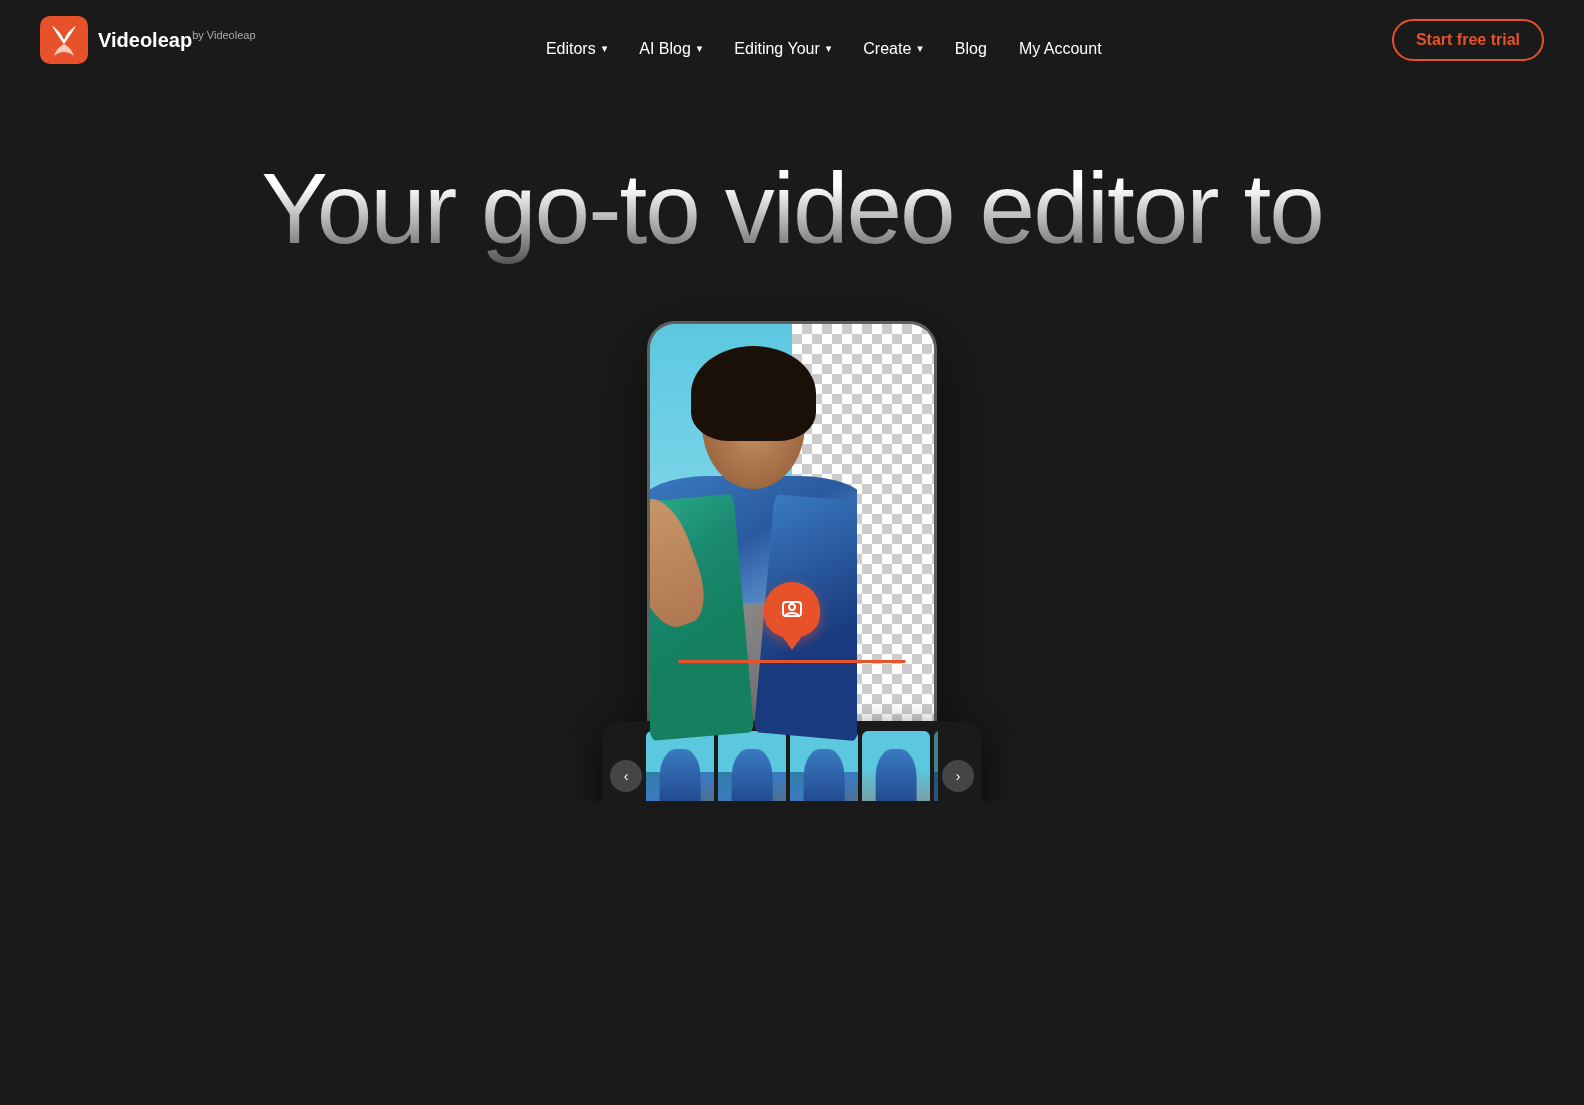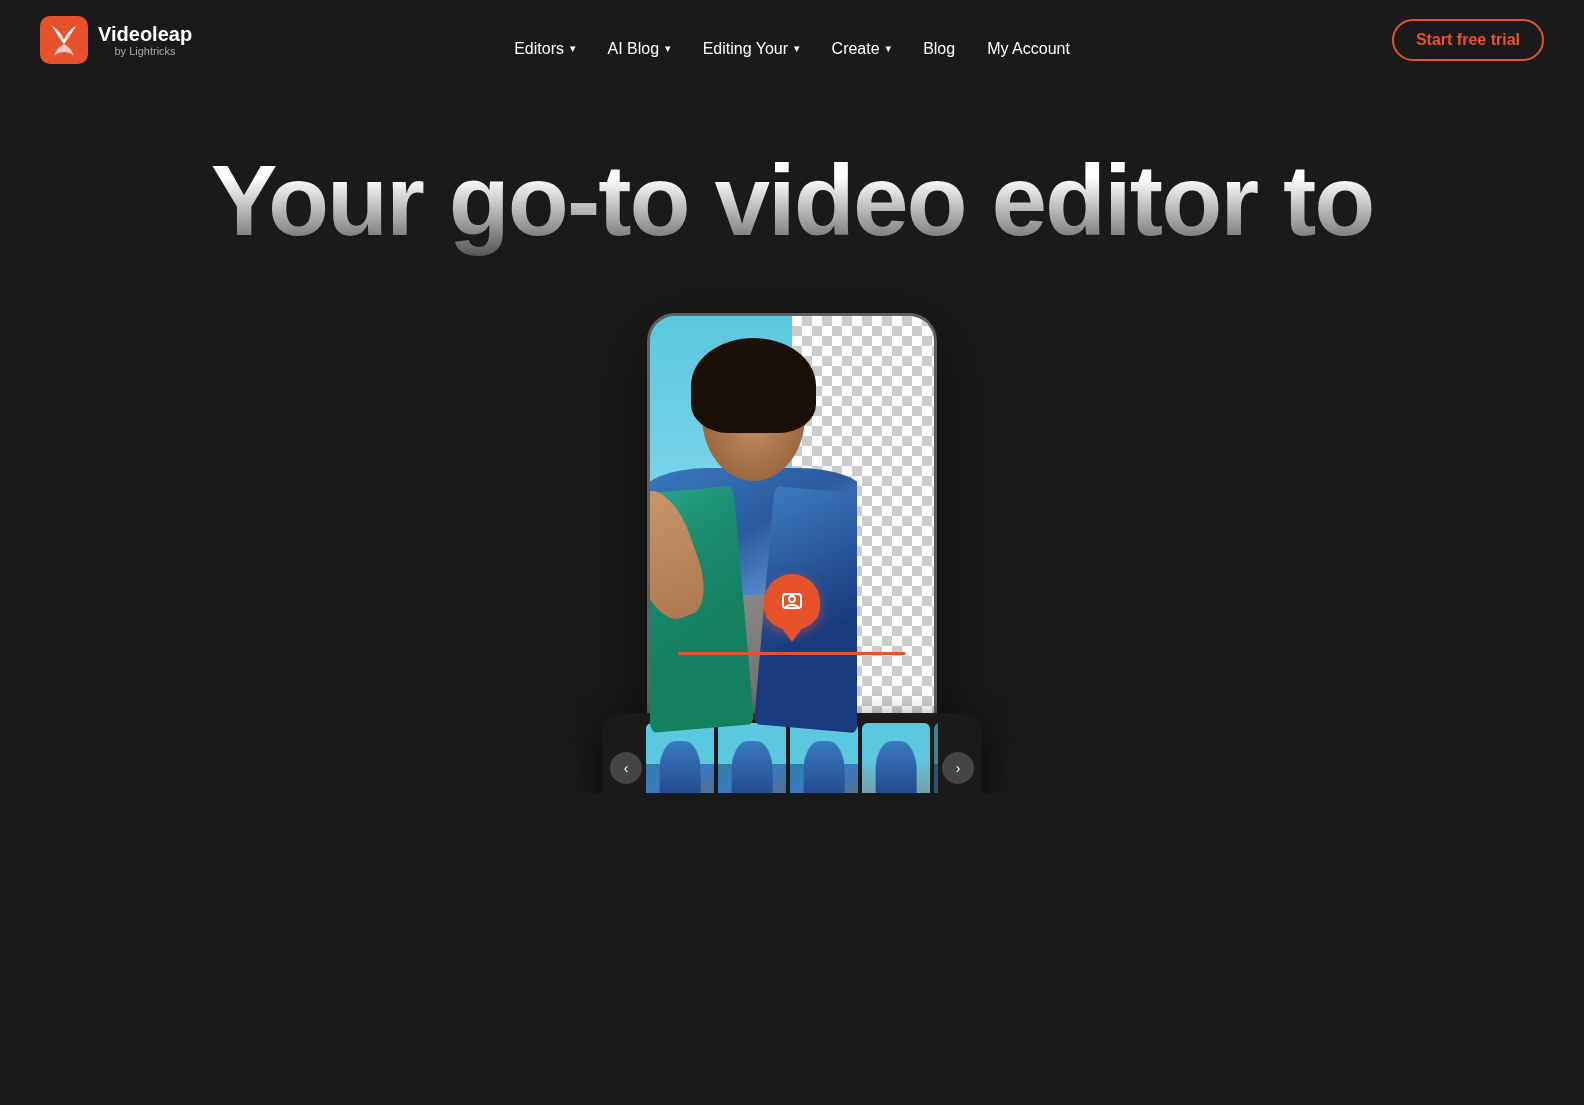--- a/index.html
+++ b/index.html
@@ -35,22 +35,21 @@
       text-decoration: none;
     }
 
     .logo-icon {
       width: 48px;
       height: 48px;
     }
 
     .logo-text {
       display: flex;
-      flex-direction: column;
-      text-align: center;
+      flex-direction: row;
     }
 
     .logo-title {
       font-size: 20px;
       font-weight: 700;
       color: #ffffff;
       line-height: 1.1;
     }
 
     .logo-subtitle {
@@ -101,27 +100,27 @@
     
     .hero {
       position: relative;
       text-align: center;
       padding-top: 60px;
       overflow: hidden;
     }
 
     .hero-title {
       font-size: 100px;
-      font-weight: 700;
+      font-weight: 400;
       line-height: 1.05;
       color: #ffffff;
       letter-spacing: -2px;
       padding: 0 40px;
       max-width: 1400px;
-      margin: 8px auto;
+      margin: 16px auto;
     }
 
     .hero-title span.faded {
       background: linear-gradient(to bottom, #ffffff 30%, #555555 100%);
       -webkit-background-clip: text;
       -webkit-text-fill-color: transparent;
       background-clip: text;
     }
 
     
@@ -322,21 +321,21 @@
 <nav>
   <a class="nav-logo" href="#">
 
     <svg class="logo-icon" viewBox="0 0 48 48" fill="none" xmlns="http://www.w3.org/2000/svg">
       <rect width="48" height="48" rx="10" fill="#e8522a"></rect>
       <path d="M12 10 C12 10, 20 14, 24 24 C28 14, 36 10, 36 10 C36 10, 30 20, 24 28 C18 20, 12 10, 12 10Z" fill="white"></path>
       <path d="M24 28 C24 28, 16 32, 14 40 C18 36, 24 36, 24 36 C24 36, 30 36, 34 40 C32 32, 24 28, 24 28Z" fill="white" opacity="0.7"></path>
     </svg>
     <div class="logo-text">
       <span class="logo-title">Videoleap</span>
-      <span class="logo-subtitle">by Lightricks</span>
+      <span class="logo-subtitle">by Videoleap</span>
     </div>
   </a>
 
   <div class="nav-links">
     <a class="nav-link" href="#">
       <span>Editors</span>
       <span class="nav-chevron">▾</span>
     </a>
     <a class="nav-link" href="#">
       <span>AI Blog</span>

